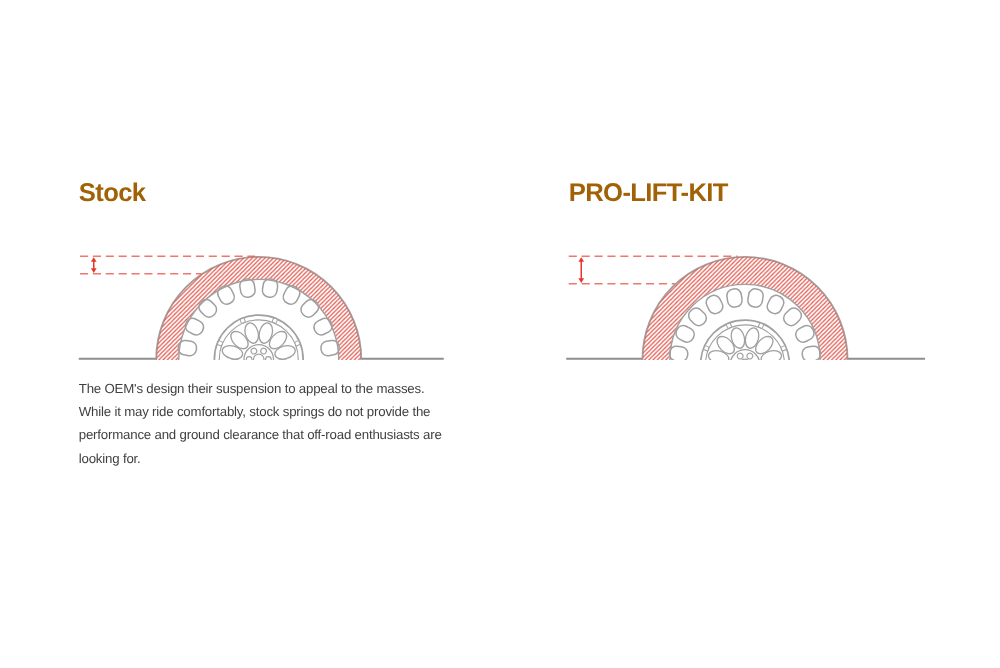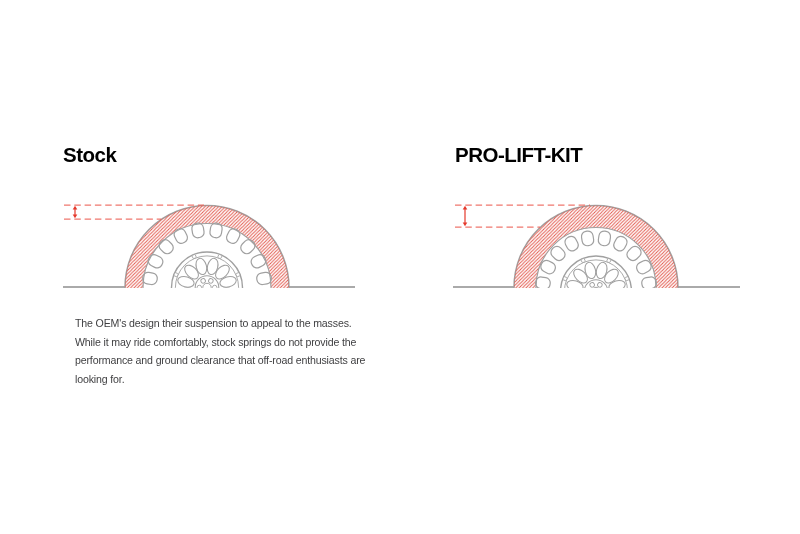--- a/index.html
+++ b/index.html
@@ -8,27 +8,27 @@
     background:#ffffff;
     font-family:"Liberation Sans","DejaVu Sans",sans-serif;
   }
   .page{position:absolute;inset:0;background:#ffffff;}
   .panel{position:absolute;top:0;height:534px;width:340px;}
   .panel-left{left:63px;}
   .panel-right{left:455px;}
   .heading{
     position:absolute;left:0;top:142px;margin:0;
     font-size:20.5px;line-height:25px;font-weight:700;
-    letter-spacing:-0.5px;color:#000000;white-space:nowrap;
+    letter-spacing:-0.5px;color:#a16207;white-space:nowrap;
   }
   .diagram{
     position:absolute;left:-8px;top:190px;width:320px;height:110px;display:block;
   }
   .description{
-    position:absolute;left:0;top:302px;margin:12px;width:304px;
+    position:absolute;left:0;top:302px;margin:0;width:304px;
     font-size:10.6px;line-height:18.6px;letter-spacing:-0.15px;
     color:#3f3f41;
   }
 </style>
 </head>
 <body>
 
 <div class="page">
 
   <section class="panel panel-left">

